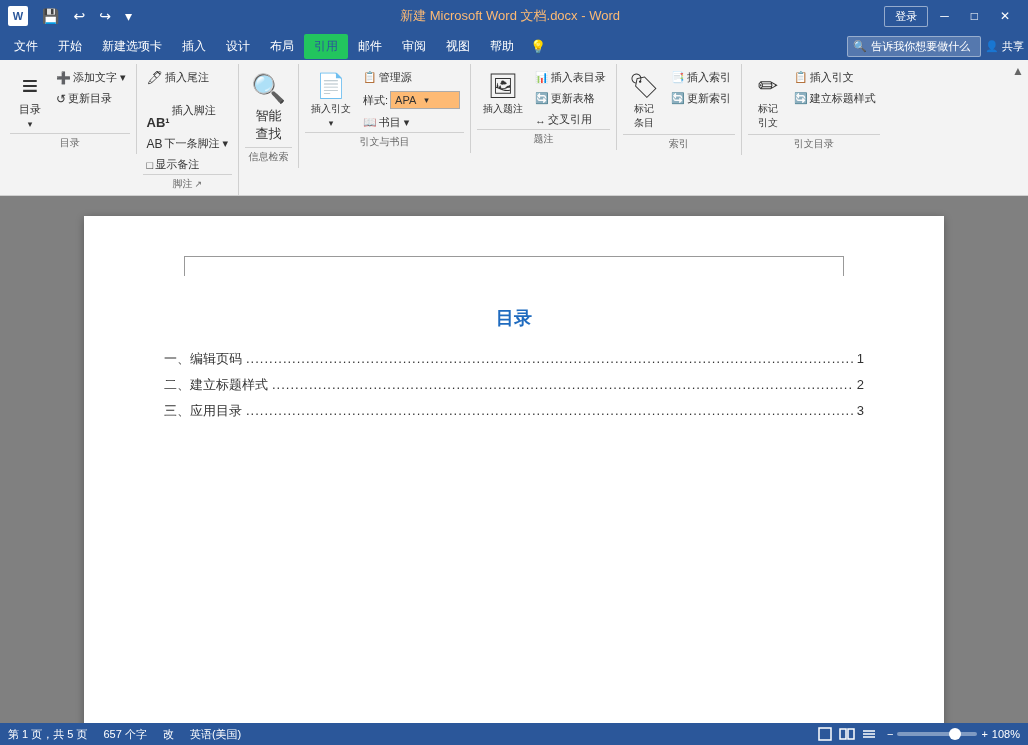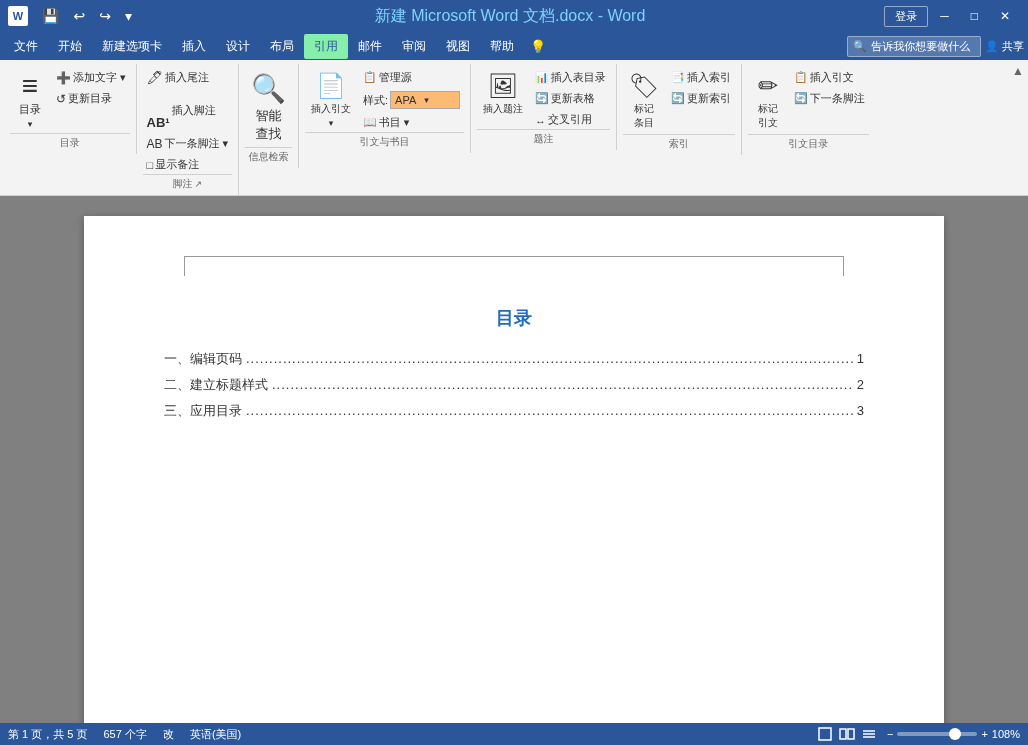--- a/index.html
+++ b/index.html
@@ -14,42 +14,42 @@
       justify-content: space-between;
       padding: 0 8px;
       color: white;
       flex-shrink: 0;
     }
     .title-bar-left { display: flex; align-items: center; gap: 4px; }
     .title-bar-icon { width: 20px; height: 20px; background: #fff; border-radius: 2px; display: flex; align-items: center; justify-content: center; }
     .title-bar-icon span { color: #2b579a; font-weight: bold; font-size: 11px; }
     .quick-access { display: flex; align-items: center; gap: 6px; margin-left: 6px; }
     .qa-btn { color: white; font-size: 14px; cursor: pointer; padding: 2px 4px; }
-    .title-text { flex: 1; text-align: center; font-size: 16px; color: #7dd3fc; }
+    .title-text { flex: 1; text-align: center; font-size: 13px; color: #fdba74; }
     .title-bar-right { display: flex; align-items: center; gap: 2px; }
     .login-btn { background: #2b579a; border: 1px solid rgba(255,255,255,0.5); color: white; padding: 2px 10px; font-size: 11px; cursor: pointer; border-radius: 2px; }
     .win-btn { color: white; padding: 0 10px; height: 32px; display: flex; align-items: center; font-size: 12px; cursor: pointer; }
 
     
     .menu-bar {
       background: #2b579a;
       height: 28px;
       display: flex;
       align-items: center;
       padding: 0 4px;
       flex-shrink: 0;
     }
     .menu-item {
       color: white;
       padding: 4px 10px;
       font-size: 12px;
       cursor: pointer;
       border-radius: 2px;
     }
-    .menu-item.active { background: #86efac; color: #2b579a; }
+    .menu-item.active { background: #22c55e; color: #2b579a; }
     .menu-right { margin-left: auto; display: flex; align-items: center; gap: 4px; }
     .search-box { display: flex; align-items: center; background: rgba(255,255,255,0.2); border: 1px solid rgba(255,255,255,0.4); border-radius: 2px; padding: 2px 6px; color: white; font-size: 11px; }
     .search-box span { margin-right: 4px; font-size: 11px; }
     .share-btn { color: white; font-size: 11px; display: flex; align-items: center; gap: 3px; cursor: pointer; }
 
     
     .ribbon {
       background: #f3f3f3;
       border-bottom: 1px solid #d0d0d0;
       padding: 4px 4px 0 4px;
@@ -395,21 +395,21 @@
         <div style="font-size:24px;">✏</div>
         <div style="font-size:10px; text-align:center;">标记<br>引文</div>
       </div>
       <div class="btn-col">
         <div class="btn-small">
           <span>📋</span>
           <span>插入引文</span>
         </div>
         <div class="btn-small">
           <span>🔄</span>
-          <span>下一条脚注</span>
+          <span>建立标题样式</span>
         </div>
       </div>
     </div>
     <div class="ribbon-group-label">
       <span>引文目录</span>
     </div>
   </div>
 
   <span class="ribbon-collapse">▲</span>
 </div>

